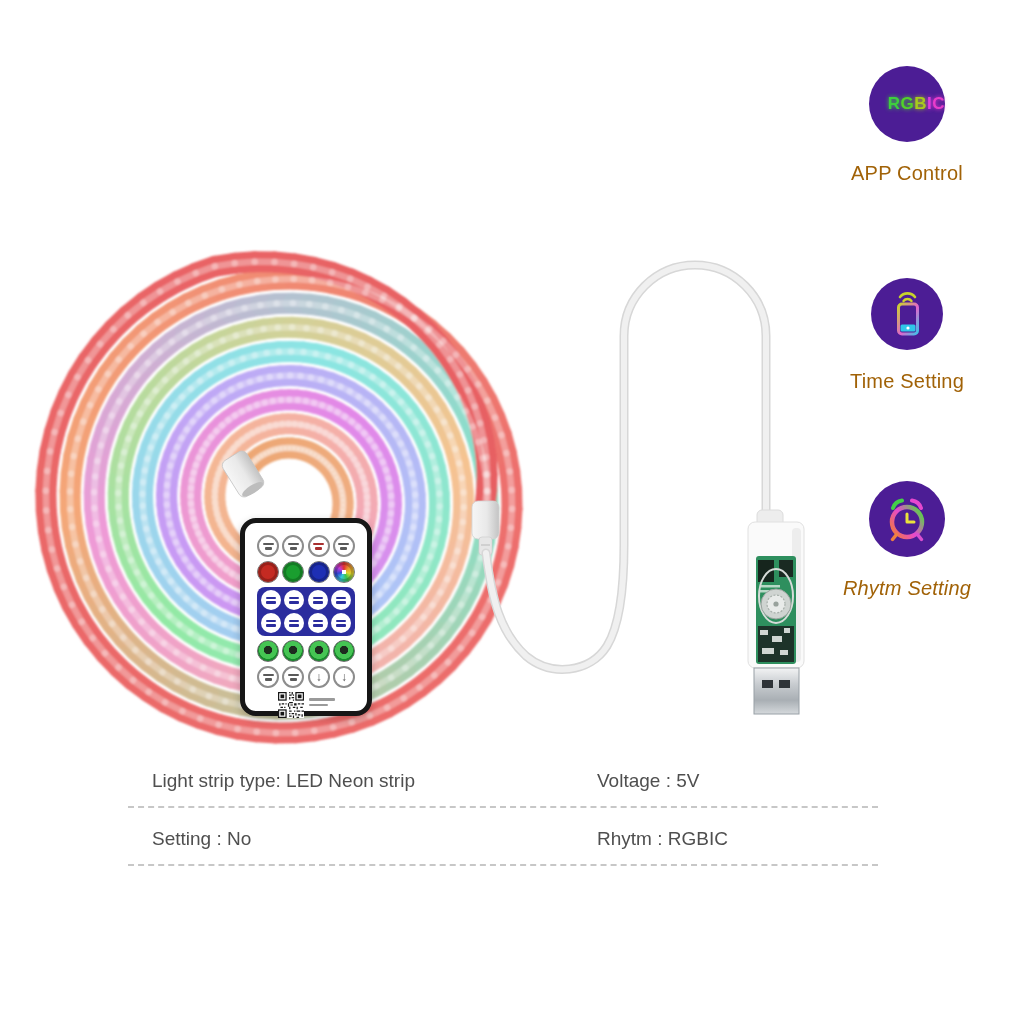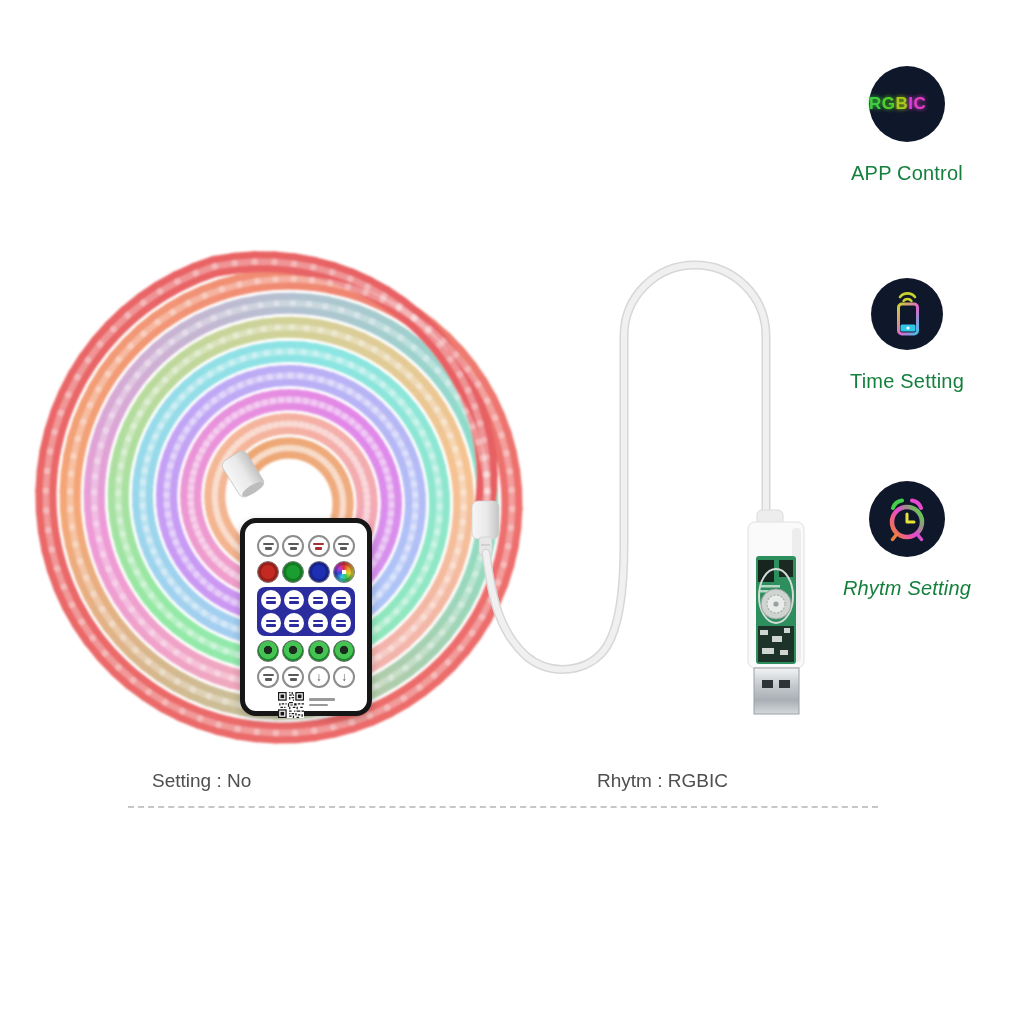--- a/index.html
+++ b/index.html
@@ -29,23 +29,23 @@
      background:radial-gradient(circle at 50% 45%,#1d2b1e 0 26%,#45c453 30% 58%,#188a2c 62% 85%,#45c453 88%);}
   .arrow-glyph{font-size:12px;line-height:1;color:#555;}
   .r-bottom{display:flex;align-items:flex-start;justify-content:center;gap:5px;margin-top:1px;}
   .qr{width:26px;height:26px;}
   .qr-text{display:flex;flex-direction:column;gap:3px;margin-top:6px;}
   .qr-text i{display:block;width:26px;height:2.5px;background:#9a9a9a;border-radius:1px;}
   .qr-text i:last-child{width:19px;}
 
   
   .feature{position:absolute;left:812px;width:190px;text-align:center;z-index:2;}
-  .f-circle{margin:0 auto;background:#0f172a;border-radius:50%;
-            display:flex;align-items:center;justify-content:flex-start;}
-  .f-label{margin-top:20px;font-size:20px;color:#15803d;letter-spacing:.2px;}
+  .f-circle{margin:0 auto;background:#4c1d95;border-radius:50%;
+            display:flex;align-items:center;justify-content:flex-end;}
+  .f-label{margin-top:20px;font-size:20px;color:#a16207;letter-spacing:.2px;}
   .badge-text{font-size:17px;font-weight:bold;letter-spacing:.5px;font-family:"Liberation Sans",sans-serif;}
 
   
   .specs{position:absolute;left:128px;top:750px;width:750px;z-index:2;}
   .spec-row{height:58px;display:flex;align-items:center;box-sizing:border-box;
             border-bottom:2px dashed #c7c7c7;padding-top:6px;}
   .spec-cell{font-size:19px;color:#4f4f4f;}
   .spec-left{width:469px;padding-left:24px;box-sizing:border-box;}
   .spec-right{flex:1;}
 </style>
@@ -1551,18 +1551,22 @@
         <path d="M38,33 L38,41 L45,41" fill="none" stroke="#e9e23c" stroke-width="3" stroke-linecap="round" stroke-linejoin="round"></path>
         <line x1="27.5" y1="53.5" x2="23.5" y2="58.5" stroke="#ef8040" stroke-width="3.5" stroke-linecap="round"></line>
         <line x1="48.5" y1="53.5" x2="52.5" y2="58.5" stroke="#d94fd0" stroke-width="3.5" stroke-linecap="round"></line>
       </svg>
     </div>
     <div class="f-label" style="font-style:italic;">Rhytm Setting</div>
   </div>
 
   <div class="specs">
     <div class="spec-row">
+      <div class="spec-cell spec-left">Light strip type: LED Neon strip</div>
+      <div class="spec-cell spec-right">Voltage : 5V</div>
+    </div>
+    <div class="spec-row">
       <div class="spec-cell spec-left">Setting : No</div>
       <div class="spec-cell spec-right">Rhytm : RGBIC</div>
     </div>
   </div>
 
 </div>
 
 </body></html>

